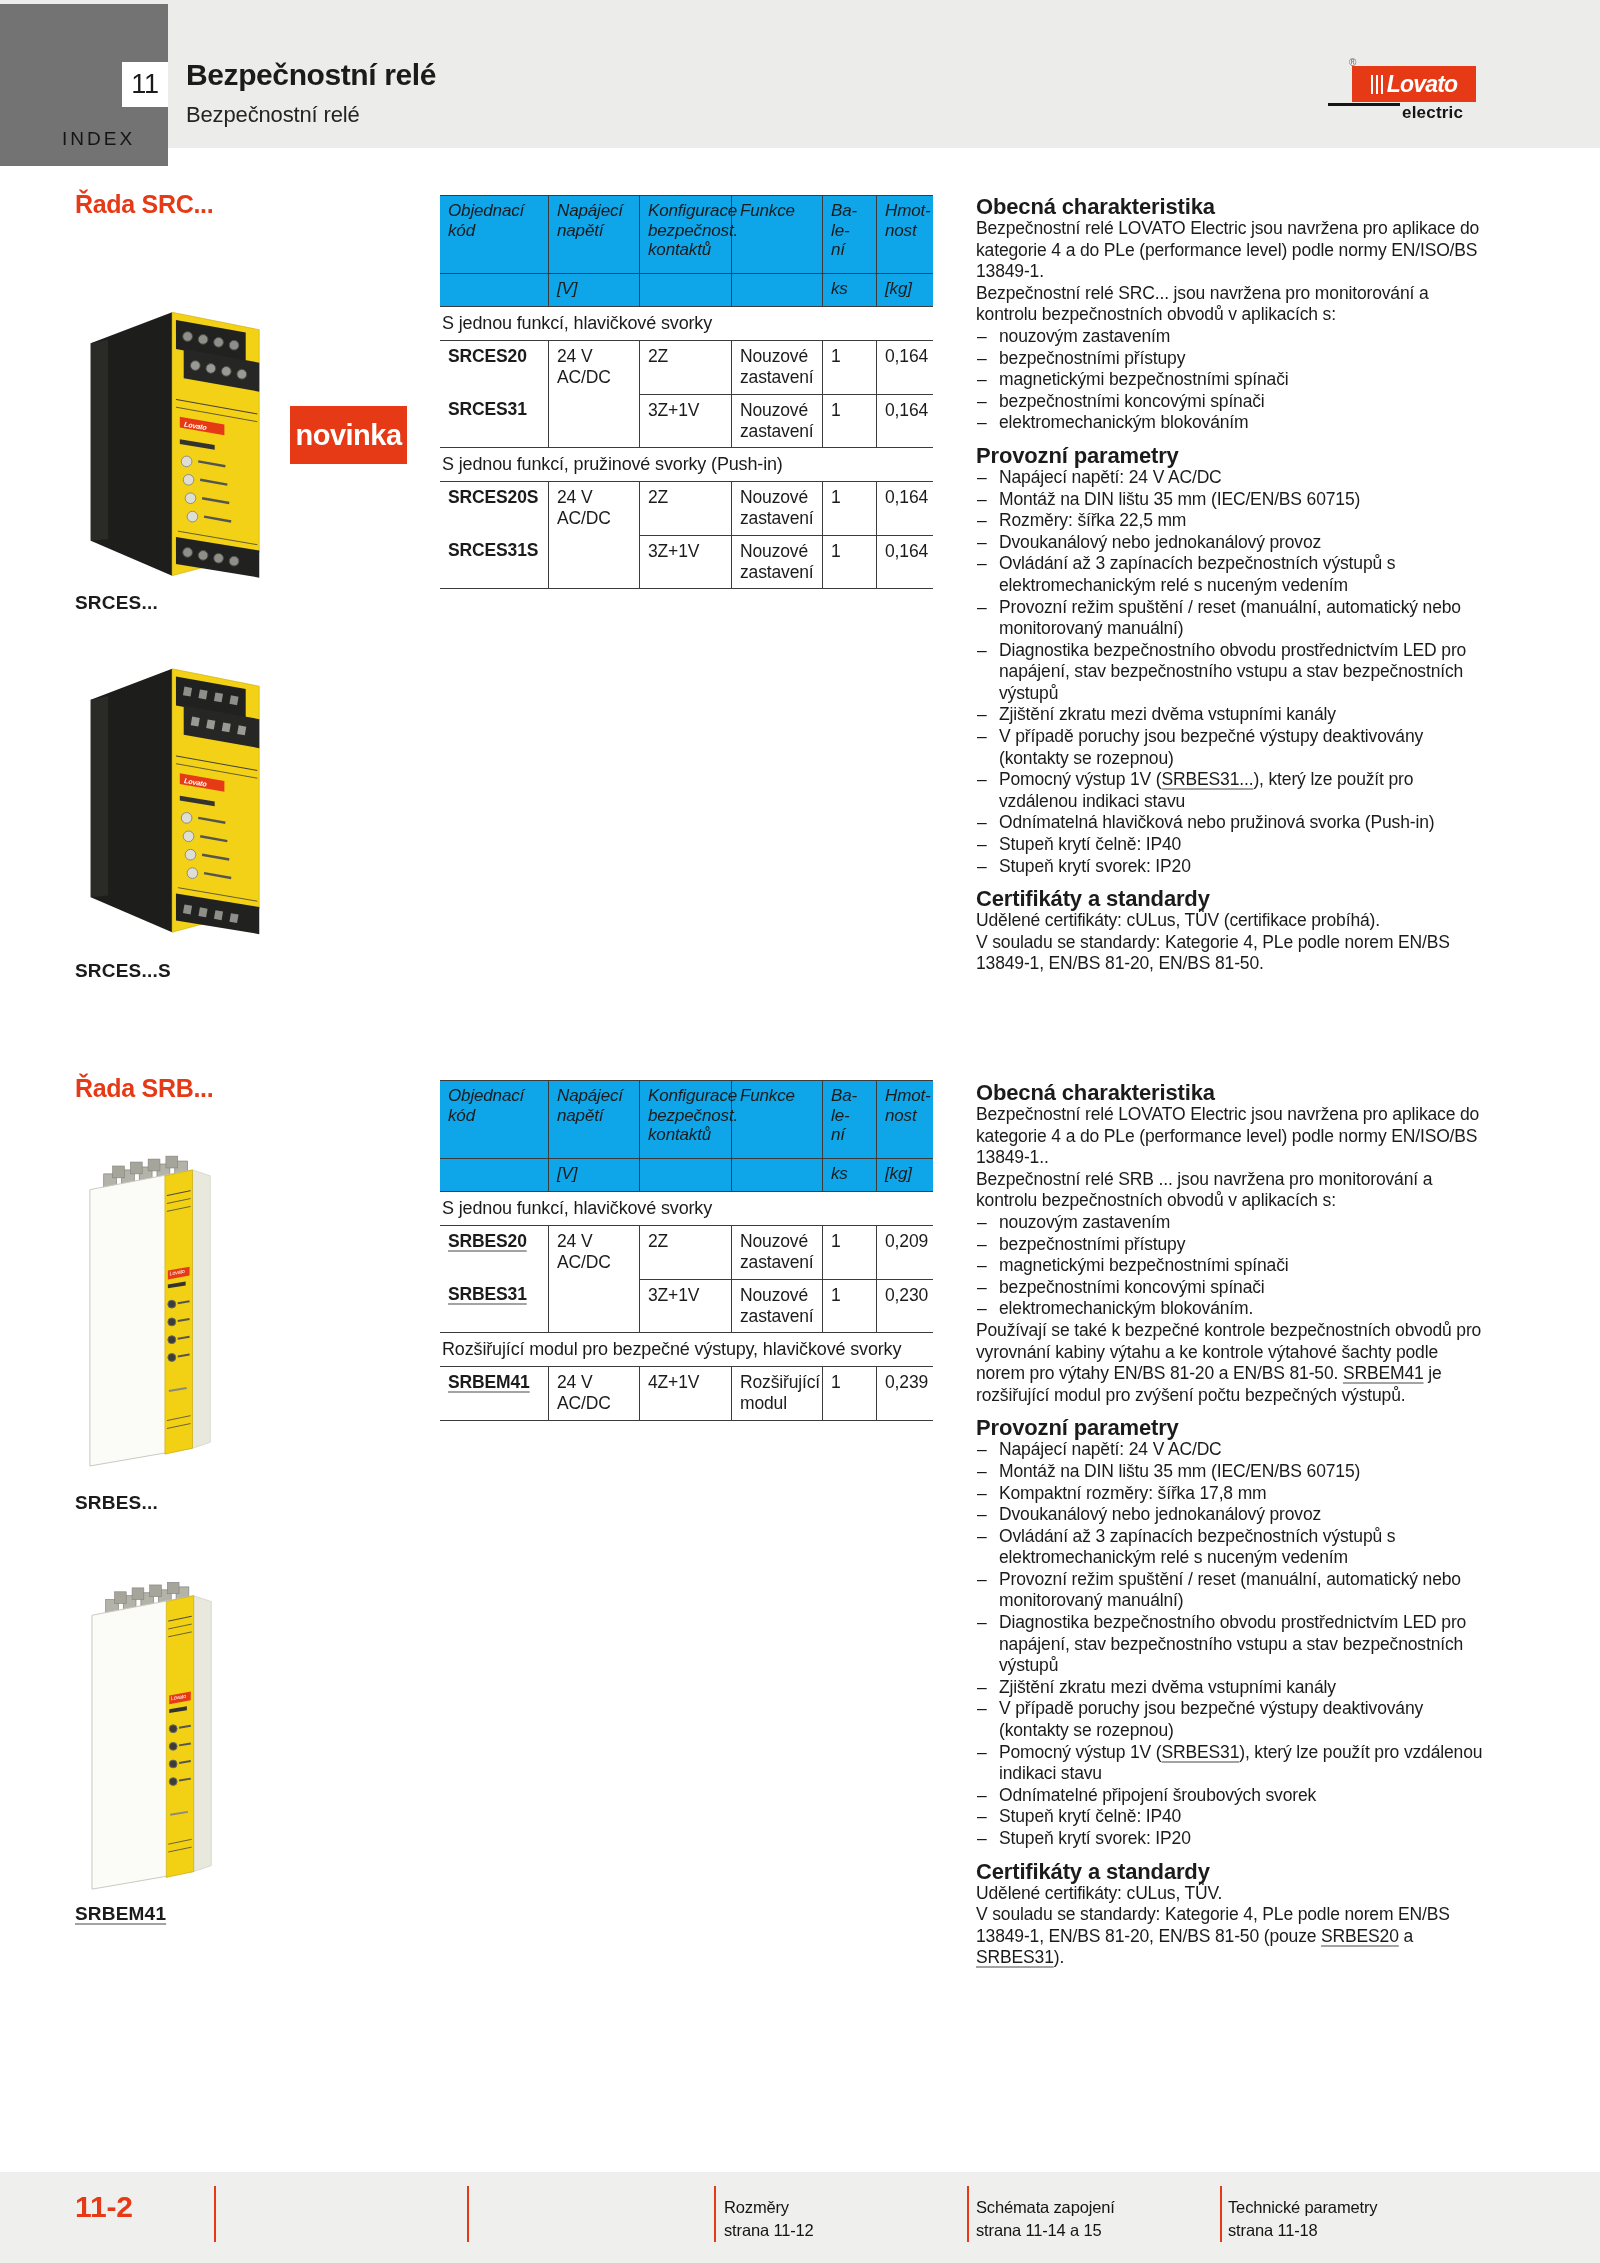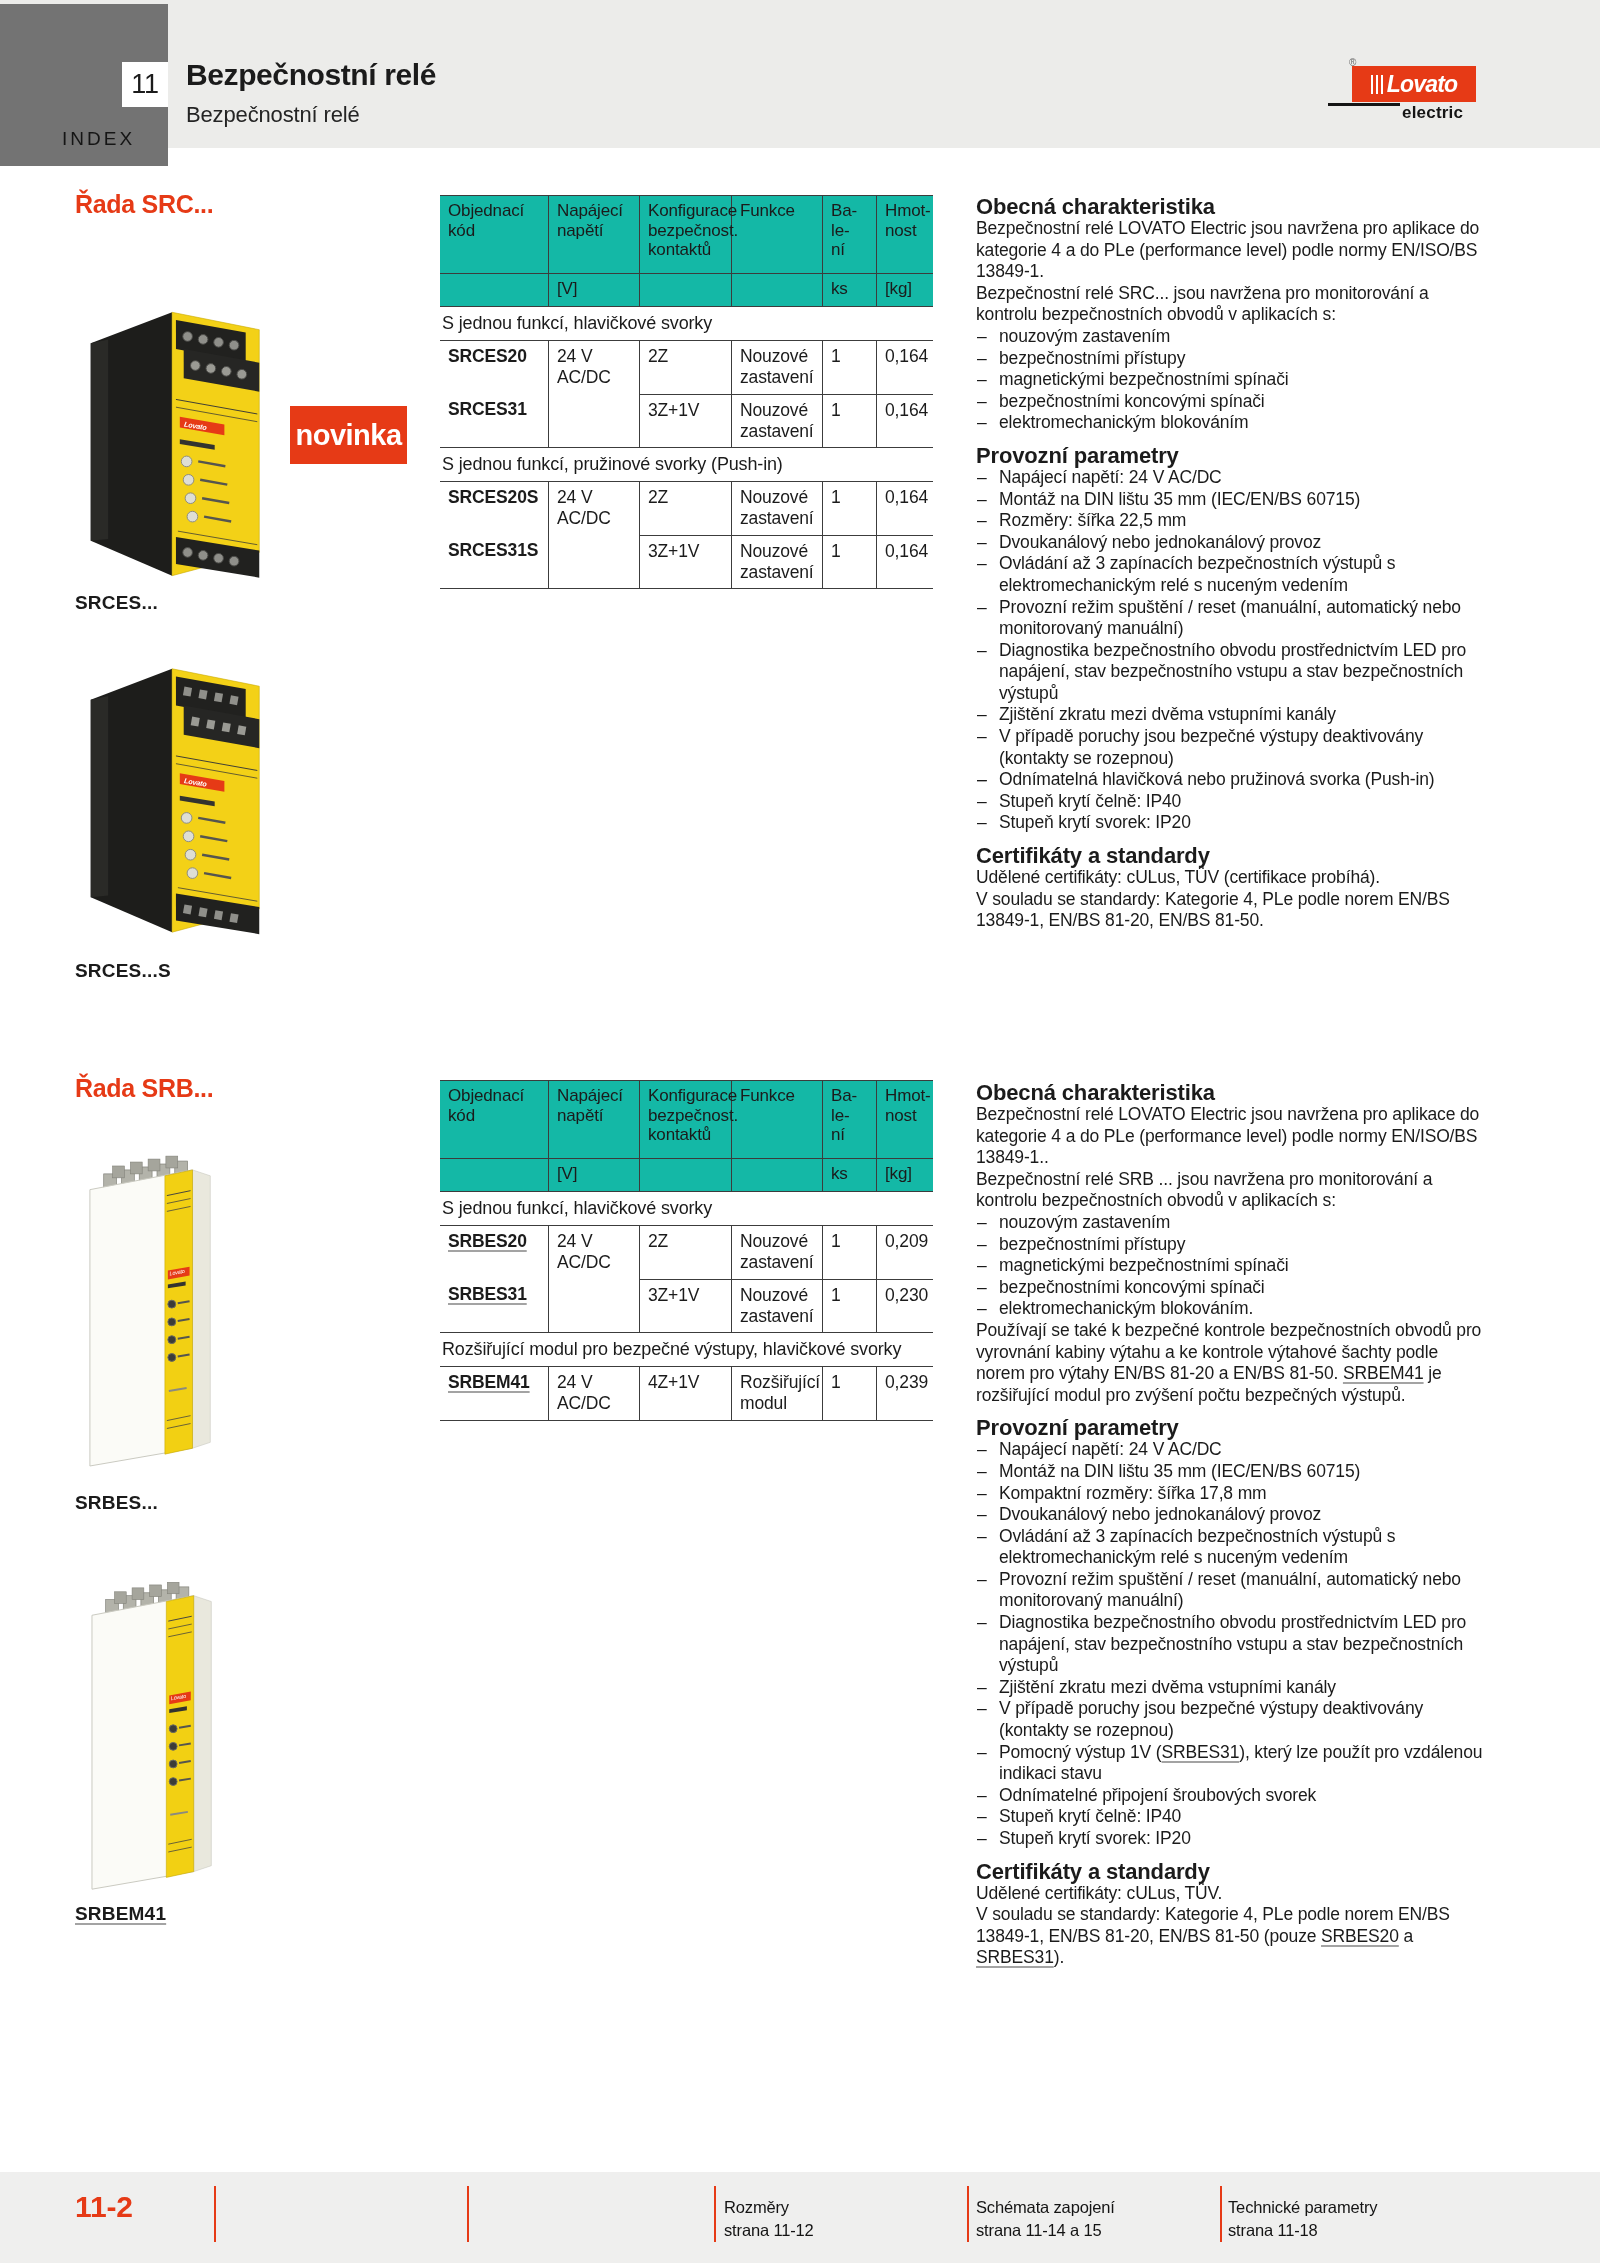--- a/index.html
+++ b/index.html
@@ -34,21 +34,21 @@
          color:#ffffff;font-weight:bold;font-size:29px;letter-spacing:-0.5px;}
   .pcap{font-size:19px;font-weight:bold;letter-spacing:0.2px;}
   .pcap.u{display:inline-block;}
   
   .u{text-decoration:underline;text-decoration-color:#a3a3a3;text-decoration-thickness:1.5px;text-underline-offset:3px;}
   
   .ttable{width:493px;border-top:1px solid #3c3c3c;}
   .trow{display:grid;grid-template-columns:109px 91px 92px 91px 54px 56px;}
   .tc{border-right:1px solid #3c3c3c;box-sizing:border-box;padding:5px 4px 4px 8px;}
   .c5{border-right:none;}
-  .thead{background:#14b8a6;border-bottom:1px solid #3c3c3c;}
+  .thead{background:#0ea5e9;border-bottom:1px solid #3c3c3c;font-style:italic;}
   .thead .trow:first-child{border-bottom:1px solid #3c3c3c;}
   .hc{min-height:77px;font-size:17px;line-height:19.5px;}
   .uc{height:32px;font-size:17px;}
   .tlabel{font-size:18px;padding:6px 0 6px 2px;border-bottom:1px solid #3c3c3c;}
   .tgroup{border-bottom:1px solid #3c3c3c;}
   .dr .tc{min-height:53px;font-size:17.5px;line-height:20.5px;}
   .dr.cont .c2,.dr.cont .c3,.dr.cont .c4,.dr.cont .c5{border-top:1px solid #3c3c3c;}
   .pre{white-space:pre-line;}
   .code{font-weight:bold;}
   
@@ -369,21 +369,21 @@
   <div>
       <div class="bullet"><span class="dash">–</span><span class="btxt">Napájecí napětí: 24 V AC/DC</span></div>
       <div class="bullet"><span class="dash">–</span><span class="btxt">Montáž na DIN lištu 35 mm (IEC/EN/BS 60715)</span></div>
       <div class="bullet"><span class="dash">–</span><span class="btxt">Rozměry: šířka 22,5 mm</span></div>
       <div class="bullet"><span class="dash">–</span><span class="btxt">Dvoukanálový nebo jednokanálový provoz</span></div>
       <div class="bullet"><span class="dash">–</span><span class="btxt">Ovládání až 3 zapínacích bezpečnostních výstupů s elektromechanickým relé s nuceným vedením</span></div>
       <div class="bullet"><span class="dash">–</span><span class="btxt">Provozní režim spuštění / reset (manuální, automatický nebo monitorovaný manuální)</span></div>
       <div class="bullet"><span class="dash">–</span><span class="btxt">Diagnostika bezpečnostního obvodu prostřednictvím LED pro napájení, stav bezpečnostního vstupu a stav bezpečnostních výstupů</span></div>
       <div class="bullet"><span class="dash">–</span><span class="btxt">Zjištění zkratu mezi dvěma vstupními kanály</span></div>
       <div class="bullet"><span class="dash">–</span><span class="btxt">V případě poruchy jsou bezpečné výstupy deaktivovány (kontakty se rozepnou)</span></div>
-      <div class="bullet"><span class="dash">–</span></div>
+      <div class="bullet"><span class="dash">–</span><span class="btxt">Pomocný výstup 1V (<span class="u">SRBES31...</span>), který lze použít pro vzdálenou indikaci stavu</span></div>
       <div class="bullet"><span class="dash">–</span><span class="btxt">Odnímatelná hlavičková nebo pružinová svorka (Push-in)</span></div>
       <div class="bullet"><span class="dash">–</span><span class="btxt">Stupeň krytí čelně: IP40</span></div>
       <div class="bullet"><span class="dash">–</span><span class="btxt">Stupeň krytí svorek: IP20</span></div>
     </div>
   <div class="gap"></div>
   <div class="ih">Certifikáty a standardy</div>
   <div class="ip">Udělené certifikáty: cULus, TÜV (certifikace probíhá).</div>
   <div class="ip">V souladu se standardy: Kategorie 4, PLe podle norem EN/BS 13849-1, EN/BS 81-20, EN/BS 81-50.</div>
 </div>
 

